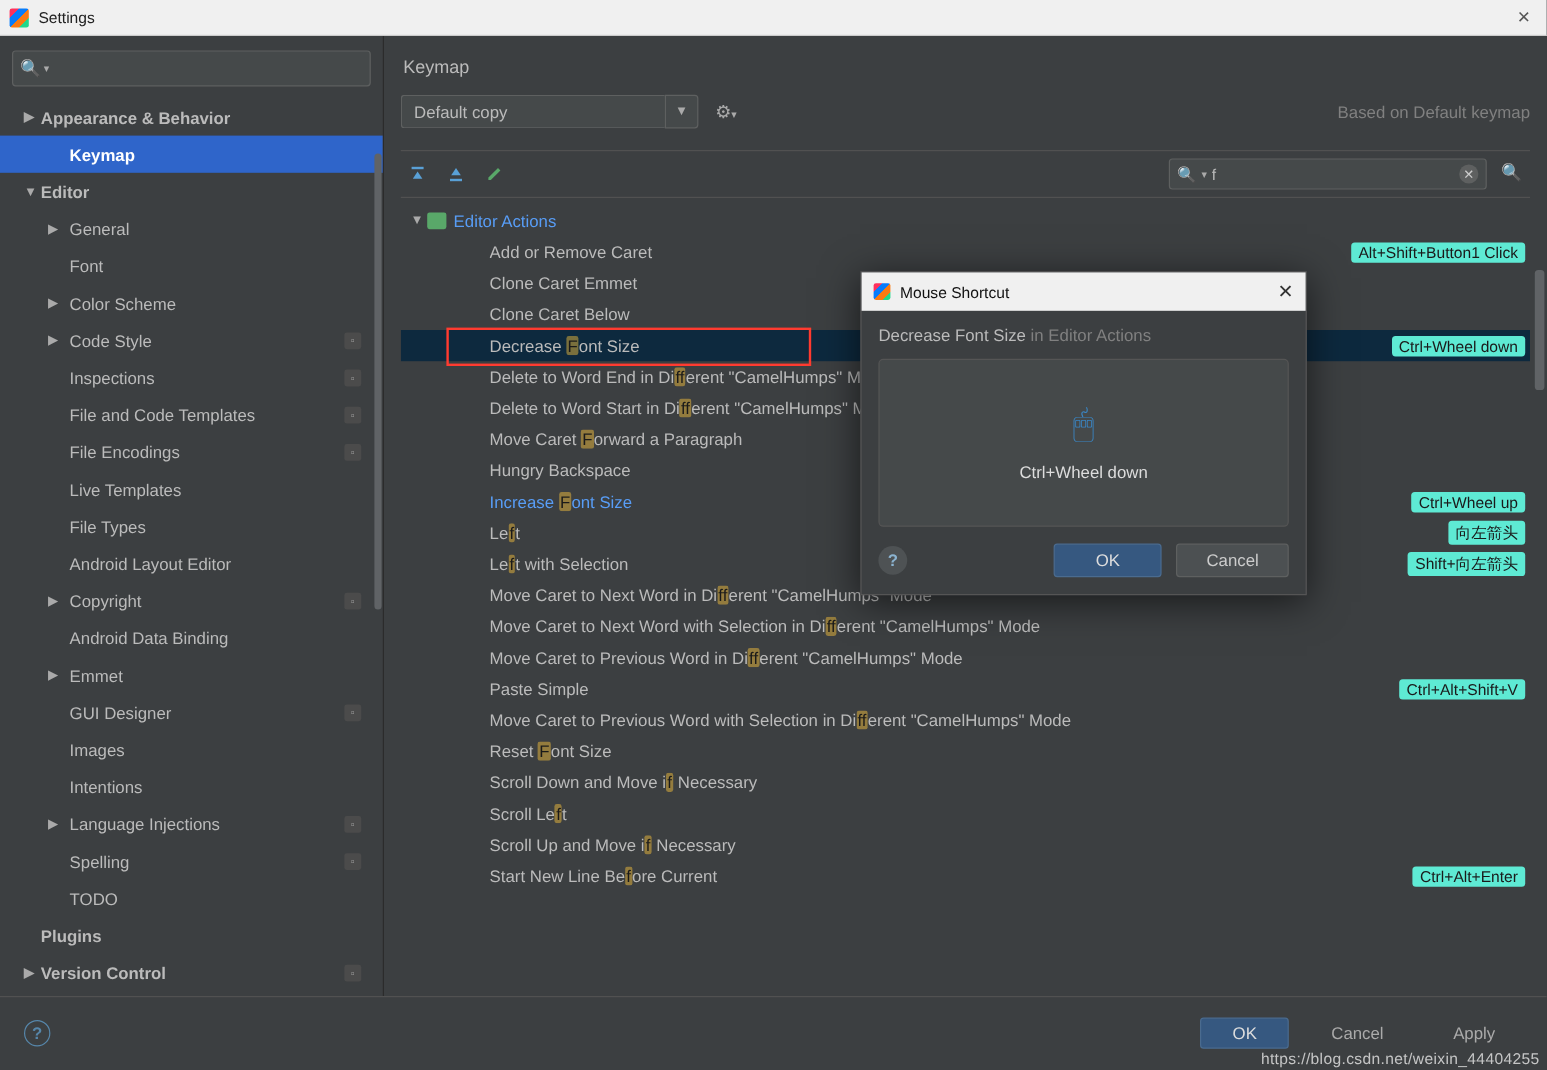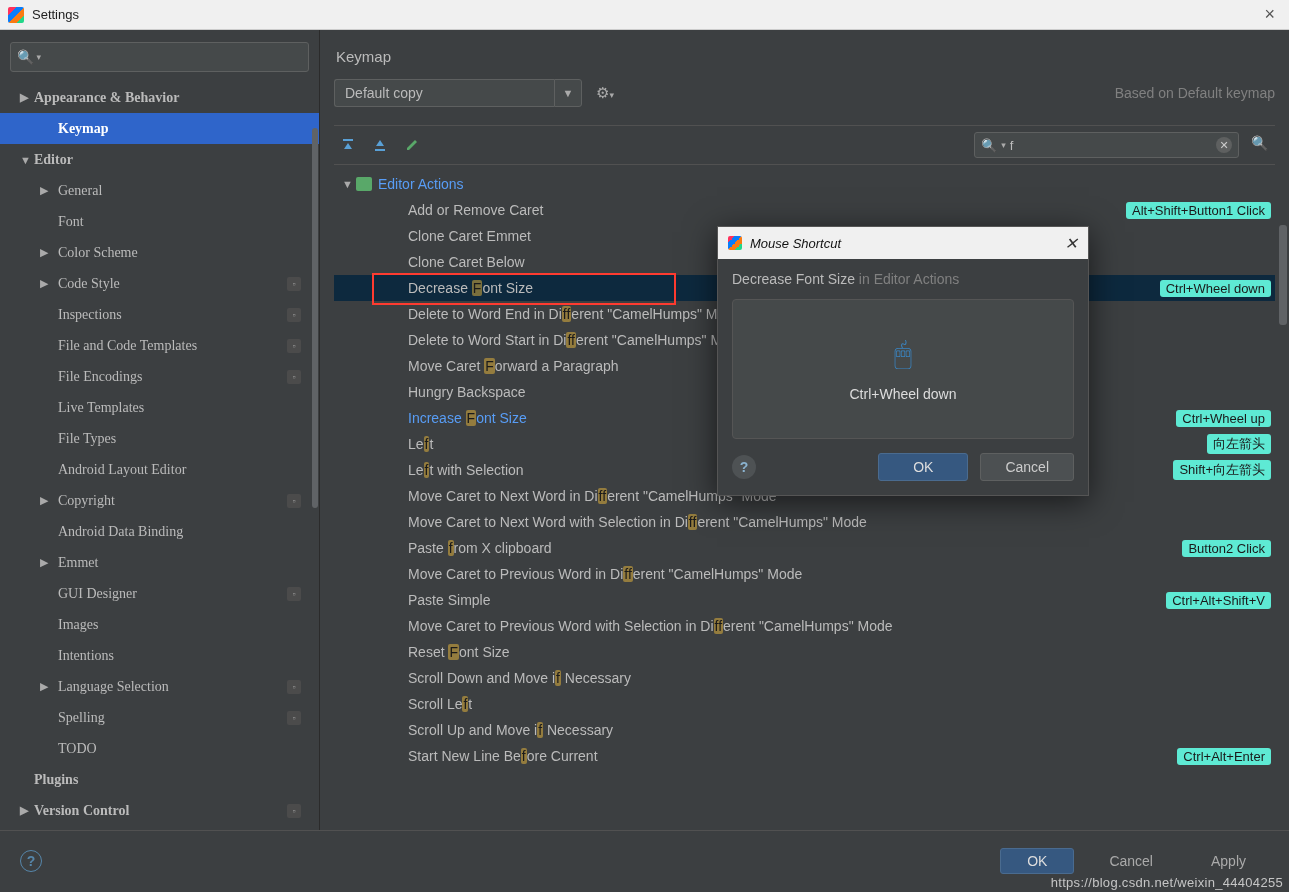--- a/index.html
+++ b/index.html
@@ -10,21 +10,21 @@
   .titlebar .close { font-size:18px; color:#555; cursor:pointer; padding:0 6px; }
   .mainrow { display:flex; height:800px; }
   .sidebar { width:320px; background:#3c3f41; border-right:1px solid #2b2b2b; display:flex; flex-direction:column; }
   .searchbox { margin:12px 10px 6px 10px; height:30px; background:#45494a; border:1px solid #5e6060; border-radius:3px; display:flex; align-items:center; padding:0 6px; }
   .searchbox .mag { color:#aaa; font-size:14px; }
   .searchbox .drop { color:#aaa; font-size:9px; margin-left:2px; }
   .tree { flex:1; overflow:hidden; padding-top:4px; position:relative; }
   .tree .scrollbar-thumb { position:absolute; right:1px; top:50px; width:6px; height:380px; background:#606366; border-radius:3px; }
   .trow { display:flex; align-items:center; height:31px; padding-left:20px; cursor:pointer; font-size:14px; }
   .trow .arrow { width:14px; display:inline-block; color:#aaa; font-size:11px; }
-  .trow .lbl { flex:1;font-family:Liberation Serif, serif; }
+  .trow .lbl { flex:1; }
   .trow .badge { width:14px; height:14px; background:#4b4b4b; border-radius:2px; margin-right:18px; display:flex; align-items:center; justify-content:center; font-size:9px; color:#999; }
   .trow.top { font-weight:600; }
   .trow.sel { background:#2f65ca; color:#fff; font-weight:600; }
   .trow.indent1 { padding-left:40px; }
   .trow.indent1 .arrow { width:18px; }
   .content { flex:1; display:flex; flex-direction:column; padding:0 14px; position:relative; }
   .content .scrollbar-thumb-c { position:absolute; right:2px; top:195px; width:8px; height:100px; background:#606366; border-radius:3px; }
   .heading { font-size:15px; color:#bbbbbb; padding:18px 2px 14px 2px; }
   .keymaprow { display:flex; align-items:center; gap:10px; margin-bottom:18px; }
   .combo { display:flex; }
@@ -53,21 +53,21 @@
   .arow .albl.blue { color:#589df6; }
   .arow .short { background:#5eead4; color:#1a1a1a; padding:1px 6px; border-radius:3px; font-size:13px; margin-right:4px; white-space:nowrap; }
   .hl { background:rgba(255,200,60,.45); border-radius:2px; color:#1a1a1a; padding:0 1px; }
   .footer { height:60px; background:#3c3f41; border-top:1px solid #515151; display:flex; align-items:center; padding:0 20px; gap:12px; }
   .footer .help { width:22px; height:22px; border-radius:11px; border:1.5px solid #5686aa; color:#5686aa; display:flex; align-items:center; justify-content:center; font-weight:bold; font-size:14px; }
   .footer .sp { flex:1; }
   .btn-pri { background:#365880; color:#ddd; border:1px solid #4a6b8f; padding:4px 26px; border-radius:3px; font-size:14px; cursor:pointer; }
   .btn-sec { background:transparent; color:#aaa; border:1px solid transparent; padding:4px 22px; border-radius:3px; font-size:14px; cursor:pointer; }
   
   .dialog { position:absolute; left:717px; top:226px; width:372px; background:#3c3f41; border:1px solid #555; box-shadow:0 6px 30px rgba(0,0,0,.6); z-index:50; }
-  .dialog .dtitle { height:32px; background:#f0f0f0; display:flex; align-items:center; padding:0 10px; color:#111; font-size:13px;font-style:italic; }
+  .dialog .dtitle { height:32px; background:#f0f0f0; display:flex; align-items:center; padding:0 10px; color:#111; font-size:13px; }
   .dialog .dtitle .logo { width:14px; height:14px; background:linear-gradient(135deg,#fe315d 25%,#087cfa 25% 50%,#f97a12 50% 75%,#21d789 75%); margin-right:8px; border-radius:2px; }
   .dialog .dtitle .dt { flex:1; }
   .dialog .dtitle .dx { font-size:16px; cursor:pointer; color:#333; }
   .dialog .dcontext { padding:12px 14px; font-size:14px; }
   .dialog .dcontext .dim { color:#808080; }
   .dialog .preview { height:140px; background:#45494a; border:1px solid #555; border-radius:4px; margin:0 14px 14px 14px; display:flex; flex-direction:column; align-items:center; justify-content:center; gap:14px; }
   .dialog .mouse-ico { font-size:30px; color:#3a86c4; }
   .dialog .shortcut-text { font-size:14px; color:#ddd; }
   .dialog .dfoot { display:flex; align-items:center; padding:0 14px 14px 14px; gap:12px; }
   .dialog .dhelp { width:24px; height:24px; border-radius:12px; background:#4e5254; color:#8bb3d0; display:flex; align-items:center; justify-content:center; font-weight:bold; font-size:14px; }
@@ -171,21 +171,21 @@
         <div class="trow indent1">
           <span class="arrow"></span>
           <span class="lbl">Images</span>
         </div>
         <div class="trow indent1">
           <span class="arrow"></span>
           <span class="lbl">Intentions</span>
         </div>
         <div class="trow indent1">
           <span class="arrow">▶</span>
-          <span class="lbl">Language Selection</span>
+          <span class="lbl">Language Injections</span>
           <span class="badge">▫</span>
         </div>
         <div class="trow indent1">
           <span class="arrow"></span>
           <span class="lbl">Spelling</span>
           <span class="badge">▫</span>
         </div>
         <div class="trow indent1">
           <span class="arrow"></span>
           <span class="lbl">TODO</span>
@@ -284,24 +284,20 @@
           <span class="albl">Le<span class="hl">f</span>t with Selection</span>
           <span class="short">Shift+向左箭头</span>
         </div>
         <div class="arow">
           <span class="albl">Move Caret to Next Word in Di<span class="hl">ff</span>erent "CamelHumps" Mode</span>
         </div>
         <div class="arow">
           <span class="albl">Move Caret to Next Word with Selection in Di<span class="hl">ff</span>erent "CamelHumps" Mode</span>
         </div>
         <div class="arow">
-          <span class="albl">Paste <span class="hl">f</span>rom X clipboard</span>
-          <span class="short">Button2 Click</span>
-        </div>
-        <div class="arow">
           <span class="albl">Move Caret to Previous Word in Di<span class="hl">ff</span>erent "CamelHumps" Mode</span>
         </div>
         <div class="arow">
           <span class="albl">Paste Simple</span>
           <span class="short">Ctrl+Alt+Shift+V</span>
         </div>
         <div class="arow">
           <span class="albl">Move Caret to Previous Word with Selection in Di<span class="hl">ff</span>erent "CamelHumps" Mode</span>
         </div>
         <div class="arow">

